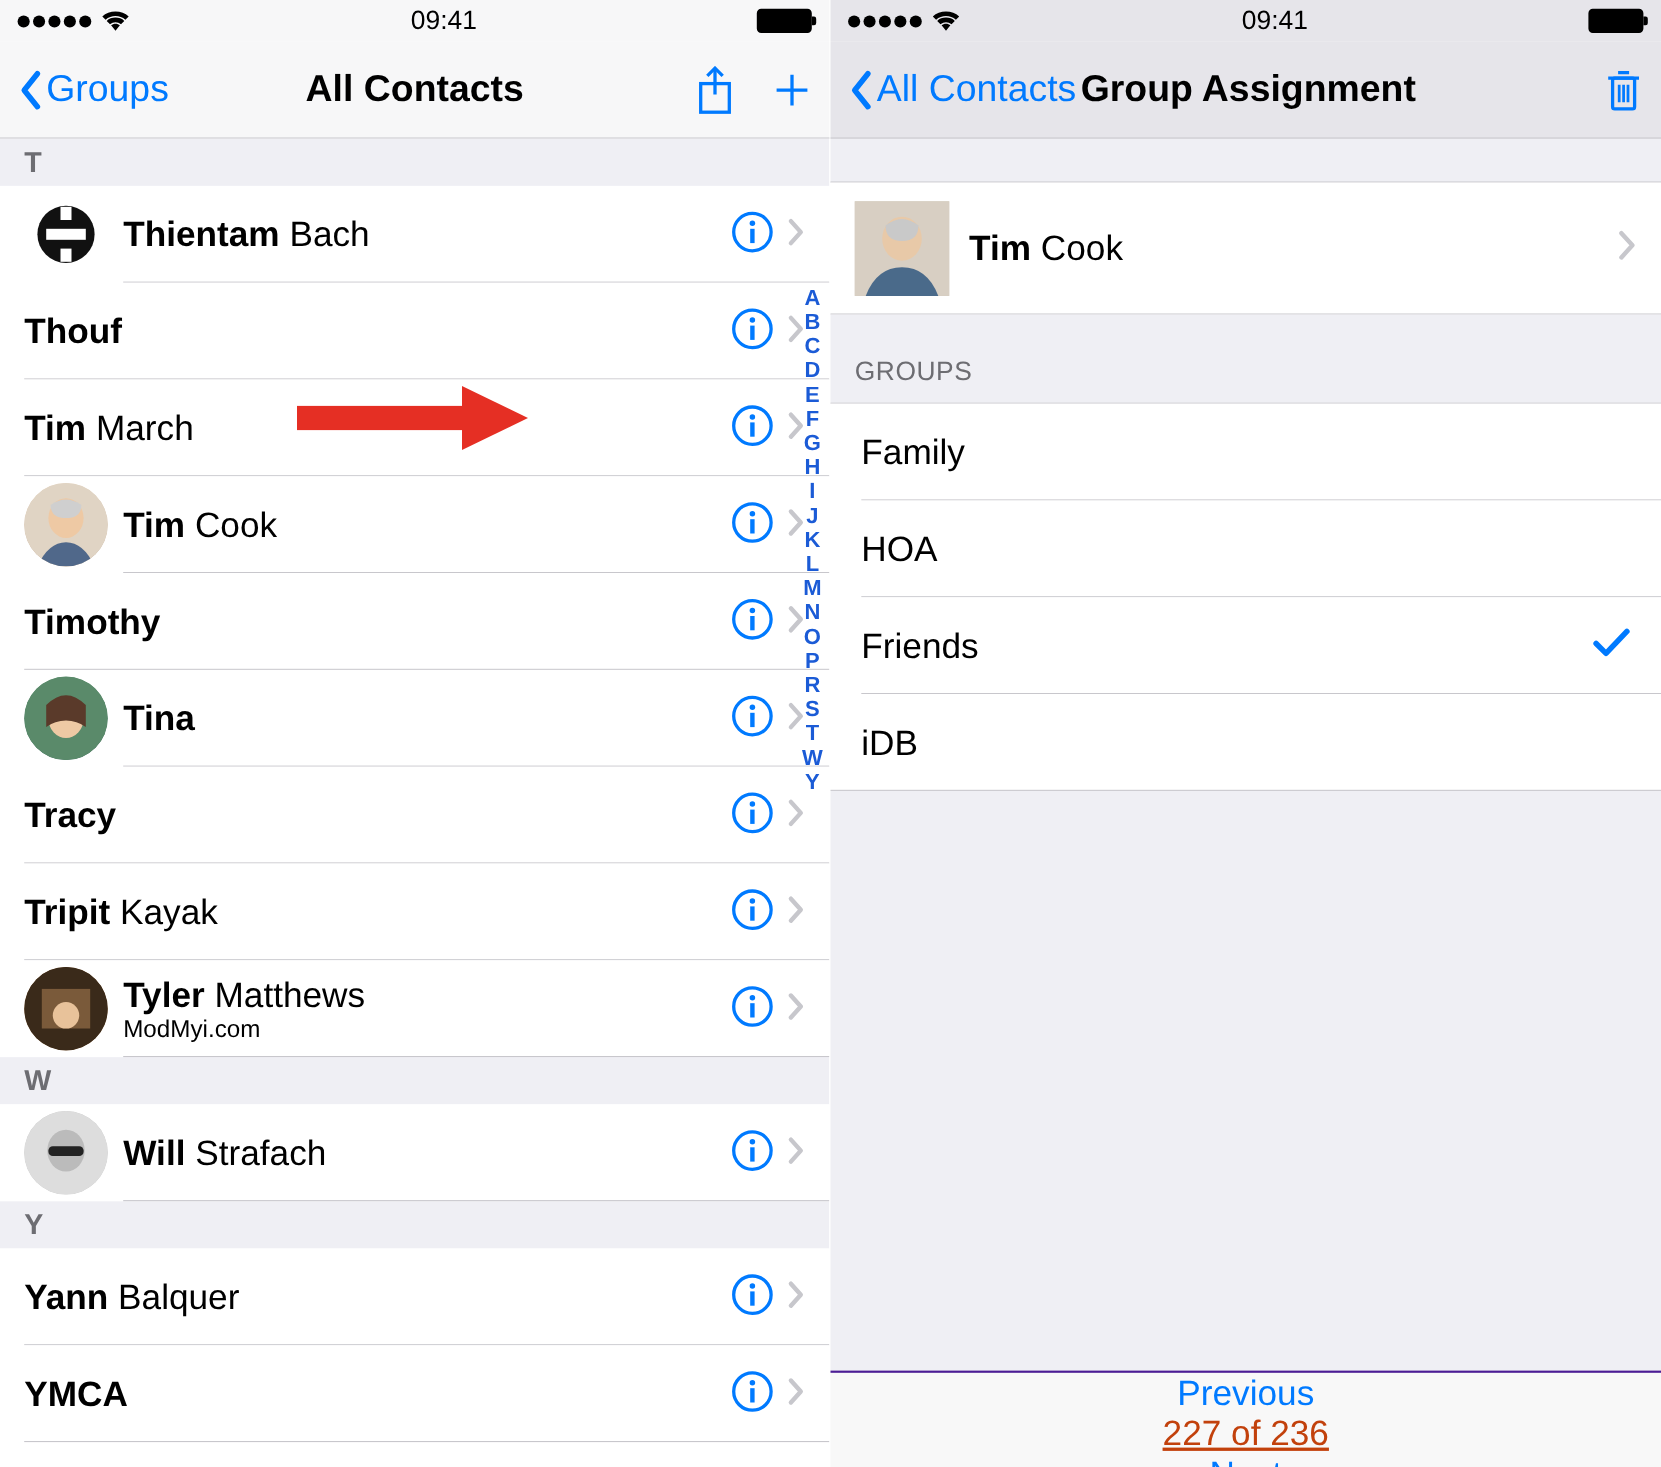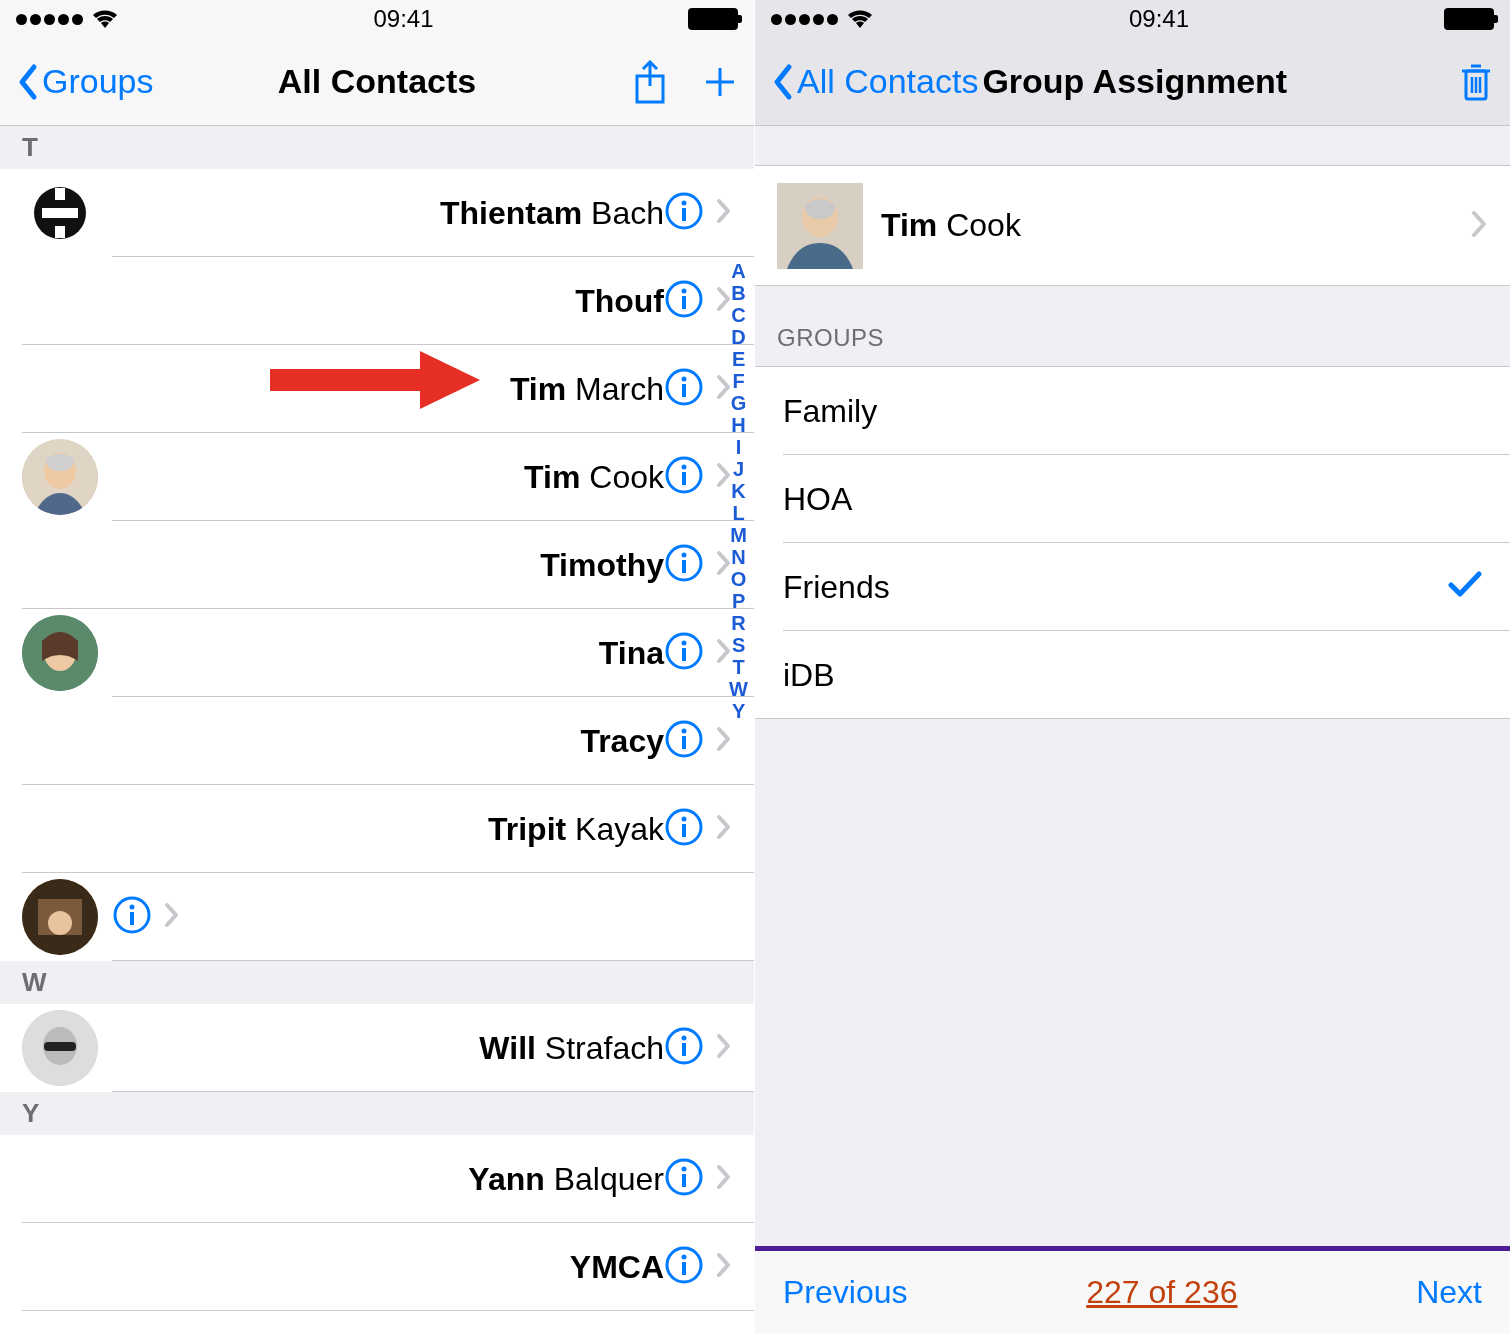--- a/index.html
+++ b/index.html
@@ -29,21 +29,21 @@
 
 
 .section-hdr { background:#efeff4; color:#6d6d72; font-size:26px; font-weight:600; padding:6px 22px; }
 .section-hdr-groups { text-transform:uppercase; font-size:24px; letter-spacing:0.5px; font-weight:400; padding:38px 22px 14px; }
 
 
 .row { display:flex; align-items:center; min-height:88px; padding:0 22px 0 22px; position:relative; background:#fff; }
 .row.indented .row-divider { left:112px; }
 .row .row-divider { position:absolute; bottom:0; left:22px; right:0; height:1px; background:#c8c7cc; }
 .avatar { width:76px; height:76px; border-radius:50%; margin-right:14px; flex-shrink:0; background:#ccc; overflow:hidden; display:flex; align-items:center; justify-content:center; }
-.row .name { font-size:32px; color:#000; flex:1;text-align:right; }
+.row .name { font-size:32px; color:#000; flex:1; }
 .row .name .first { font-weight:600; }
 .row .name .last { font-weight:400; }
 .row .sub { font-size:22px; color:#000; }
 .name-block { display:flex; flex-direction:column; flex:1; }
 .info-btn { color:#007aff; margin-right:12px; }
 .chev { color:#c7c7cc; }
 
 
 .index-strip { position:absolute; right:6px; top:260px; display:flex; flex-direction:column; align-items:center; font-size:20px; font-weight:600; color:#1b5bd6; line-height:22px; }
 
@@ -55,21 +55,21 @@
 .contact-header-row { display:flex; align-items:center; height:120px; padding:0 22px; background:#fff; border-bottom:1px solid #c8c7cc; }
 .contact-header-row .sq-avatar { width:86px; height:86px; margin-right:18px; background:#d0c6b8; display:flex; align-items:flex-end; justify-content:center; }
 .contact-header-row .name { font-size:32px; flex:1; }
 
 
 .group-row { display:flex; align-items:center; height:88px; padding:12px 28px; background:#fff; position:relative; font-size:32px; }
 .group-row .divider { position:absolute; bottom:0; left:28px; right:0; height:1px; background:#c8c7cc; }
 .check { color:#007aff; }
 
 
-.toolbar { height:88px; border-top:5px solid #4c1d95; background:#f8f8f8; display:flex; align-items:center; justify-content:space-between; padding:0 28px; font-size:32px; margin-top:auto; }
+.toolbar { height:88px; border-top:2px solid #4c1d95; background:#f8f8f8; display:flex; align-items:center; justify-content:space-between; padding:0 28px; font-size:32px; margin-top:auto;flex-direction:column; }
 .toolbar .link { color:#007aff; }
 .toolbar .count { color:#c2410c;text-decoration:underline; }
 
 
 .fill { flex:1; background:#efeff4; }
 .spacer-efe { height:40px; background:#efeff4; border-bottom:1px solid #c8c7cc;}
 
 
 .av-s { background:#fff; }
 .av-tim { background:linear-gradient(#e8d9c7, #c5b09a); }
@@ -267,20 +267,24 @@
           </svg></span>
         <div class="row-divider"></div>
       </div>
       <div class="row indented">
         <div class="avatar av-tyler">
           <svg width="76" height="76" viewBox="0 0 76 76">
             <circle cx="38" cy="38" r="38" fill="#3a2a1a"></circle>
             <rect x="16" y="20" width="44" height="36" fill="#7a5a3a"></rect>
             <circle cx="38" cy="44" r="12" fill="#e8c29a"></circle>
           </svg>
+        </div>
+        <div class="name-block">
+          <div class="name"><span class="first">Tyler</span> <span class="last">Matthews</span></div>
+          <div class="sub">ModMyi.com</div>
         </div>
         <span class="info-btn"><svg width="40" height="40" viewBox="0 0 40 40">
             <circle cx="20" cy="20" r="17" fill="none" stroke="#007aff" stroke-width="3"></circle>
             <circle cx="20" cy="12" r="2.5" fill="#007aff"></circle>
             <rect x="18" y="17" width="4" height="13" fill="#007aff"></rect>
           </svg></span>
         <span class="chev"><svg width="16" height="28" viewBox="0 0 16 28">
             <polyline points="3,4 12,14 3,24" fill="none" stroke="#c7c7cc" stroke-width="4" stroke-linecap="round" stroke-linejoin="round"></polyline>
           </svg></span>
         <div class="row-divider"></div>

